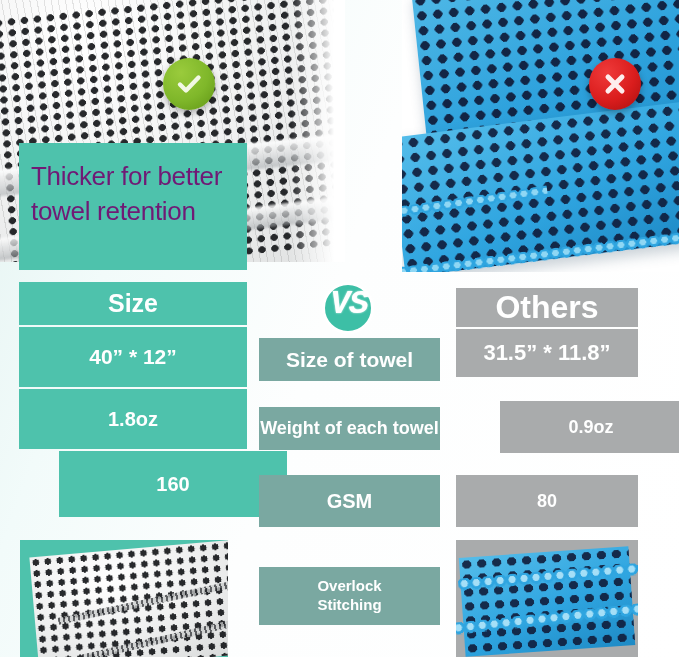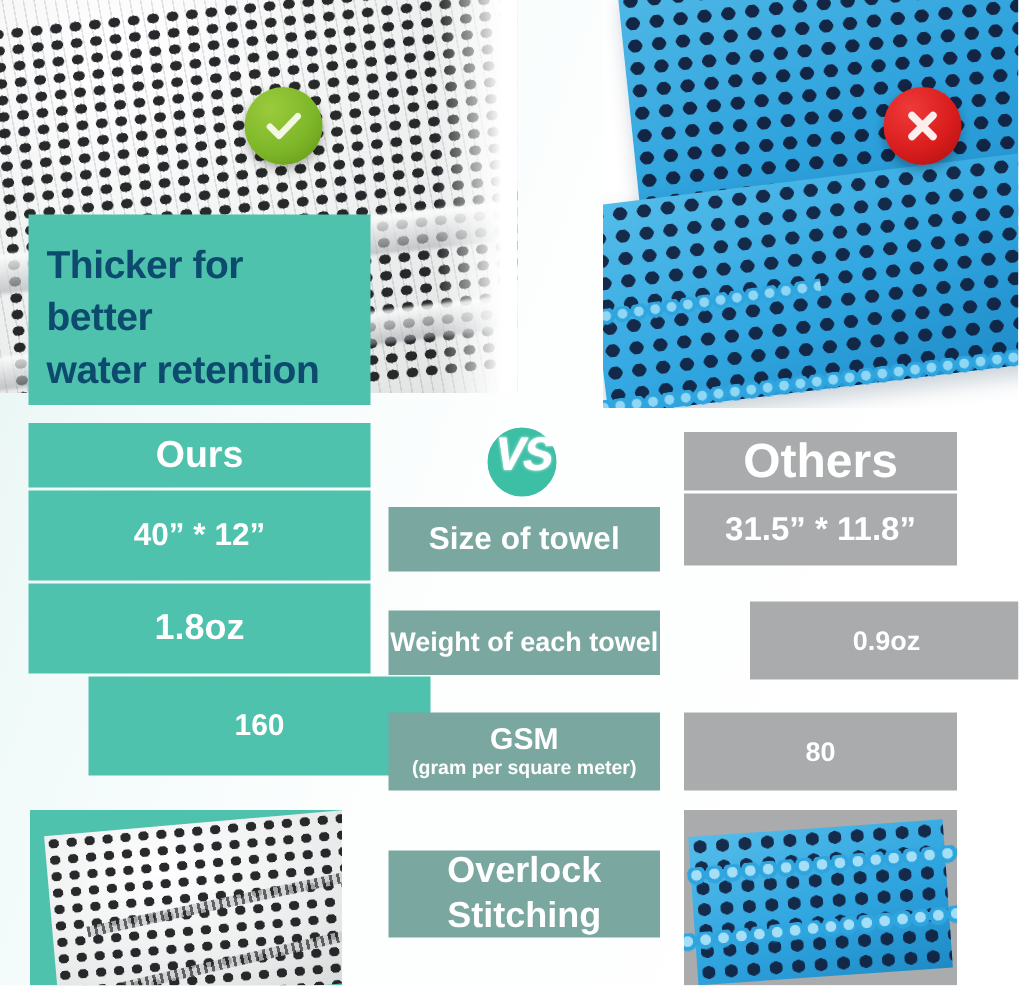--- a/index.html
+++ b/index.html
@@ -99,40 +99,40 @@
   #vs-badge{position:absolute;left:322px;top:282px;width:52px;height:52px;border-radius:50%;
     background:#3dbfa6;border:3px solid #ffffff;box-sizing:border-box;z-index:6;}
   #vs-text{position:absolute;left:318px;top:288px;width:62px;text-align:center;z-index:7;
     font-size:33px;font-weight:bold;font-style:italic;color:#ffffff;
     letter-spacing:-1px;line-height:1;
     text-shadow:0 0 2px rgba(255,255,255,.9);font-family:Liberation Mono, monospace;}
 
   
   #headline{position:absolute;left:19px;top:143px;width:228px;height:127px;
     background:#4ec2ac;box-sizing:border-box;padding:16px 8px 0 12px;z-index:5;}
-  #headline .l{color:#0c4a6e;font-size:26px;font-weight:bold;line-height:1.35;
+  #headline .l{color:#701a75;font-size:26px;font-weight:normal;line-height:1.35;
     letter-spacing:-.3px;}
 
   
   .cell{position:absolute;display:flex;align-items:center;justify-content:center;
     text-align:center;color:#ffffff;font-weight:bold;box-sizing:border-box;}
   .cell.ours{left:19px;width:228px;background:#4ec2ac;}
   .cell.mid{left:259px;width:181px;background:#7aa8a1;}
   .cell.others{left:456px;width:182px;background:#a9abac;}
 
   #ours-head{top:282px;height:43px;font-size:25px;}
   #ours-r1{top:327px;height:60px;font-size:21px;}
-  #ours-r2{top:389px;height:60px;font-size:24px;}
+  #ours-r2{top:389px;height:60px;font-size:20px;}
   #ours-r3{top:451px;height:66px;font-size:20px;margin-left:40px;}
 
   #mid-r1{top:338px;height:43px;font-size:21px;}
   #mid-r2{top:407px;height:43px;font-size:18px;}
   #mid-r3{top:475px;height:52px;font-size:20px;flex-direction:column;line-height:1.15;}
   #mid-r3 .sub{font-size:13px;}
-  #mid-r4{top:567px;height:58px;font-size:24px;flex-direction:column;line-height:1.25;}
+  #mid-r4{top:567px;height:58px;font-size:15px;flex-direction:column;line-height:1.25;}
 
   #others-head{top:288px;height:39px;font-size:32px;}
   #others-r1{top:329px;height:48px;font-size:22px;}
   #others-r2{top:401px;height:52px;font-size:18px;margin-left:44px;}
   #others-r3{top:475px;height:52px;font-size:18px;}
 </style>
 </head>
 <body>
 
 <div id="stage">
@@ -180,36 +180,35 @@
   </div>
 
   <div class="badge" id="badge-x">
     <svg width="28" height="28" viewBox="0 0 28 28" aria-hidden="true">
       <path d="M7 7 L21 21 M21 7 L7 21" fill="none" stroke="#fdeeee" stroke-width="5" stroke-linecap="round"></path>
     </svg>
   </div>
 
   <div id="headline">
     <div class="l">Thicker for better</div>
-    <div class="l">water retention</div>
+    <div class="l">towel retention</div>
   </div>
 
   <div id="vs-badge"></div>
   <div id="vs-text">VS</div>
 
-  <div class="cell ours" id="ours-head">Ours</div>
+  <div class="cell ours" id="ours-head">Size</div>
   <div class="cell ours" id="ours-r1">40” * 12”</div>
   <div class="cell ours" id="ours-r2">1.8oz</div>
   <div class="cell ours" id="ours-r3">160</div>
 
   <div class="cell mid" id="mid-r1">Size of towel</div>
   <div class="cell mid" id="mid-r2">Weight of each towel</div>
   <div class="cell mid" id="mid-r3">
     <span>GSM</span>
-    <span class="sub">(gram per square meter)</span>
   </div>
   <div class="cell mid" id="mid-r4">
     <span>Overlock</span>
     <span>Stitching</span>
   </div>
 
   <div class="cell others" id="others-head">Others</div>
   <div class="cell others" id="others-r1">31.5” * 11.8”</div>
   <div class="cell others" id="others-r2">0.9oz</div>
   <div class="cell others" id="others-r3">80</div>

